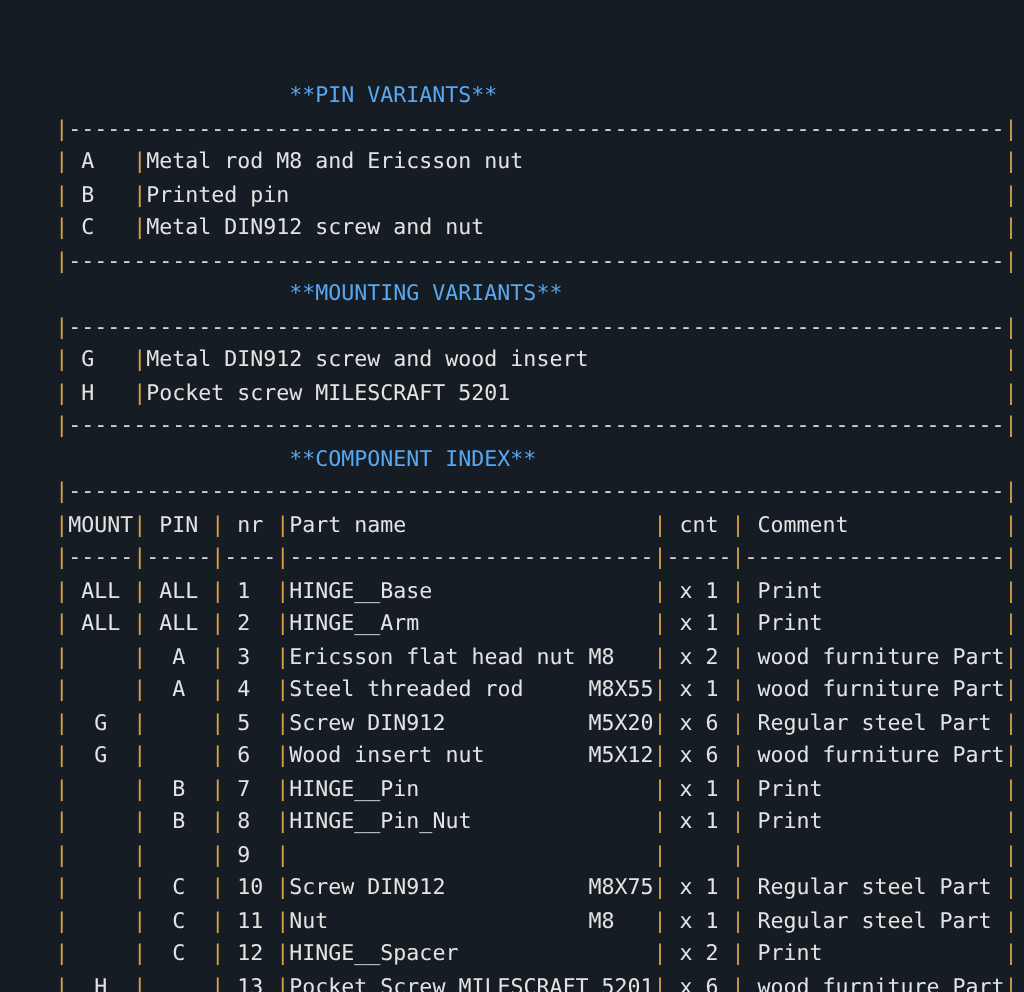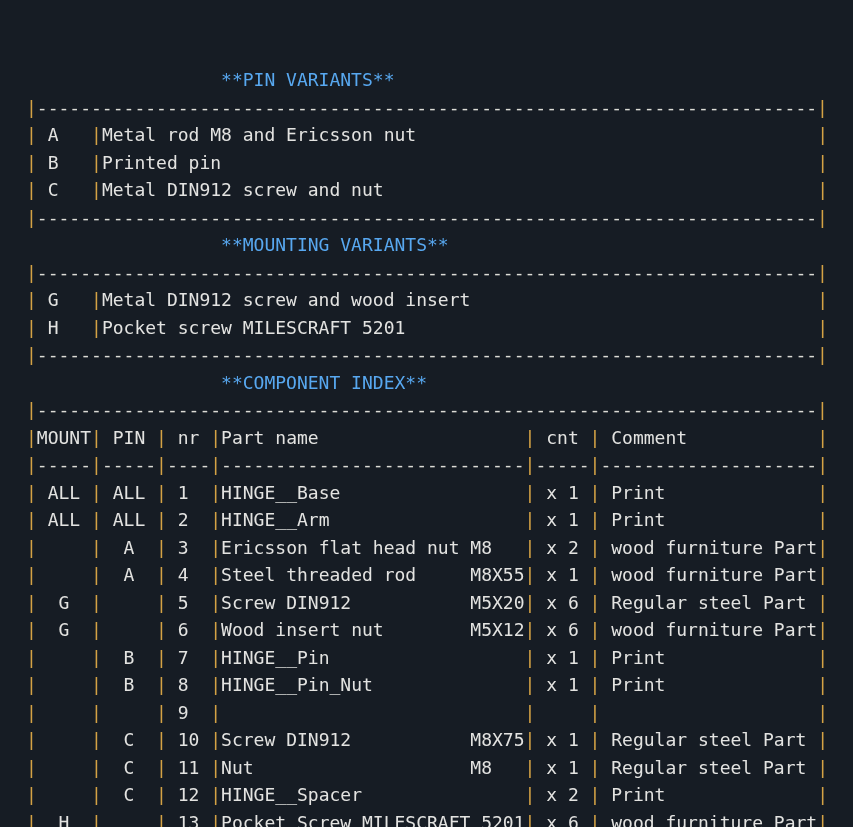--- a/index.html
+++ b/index.html
@@ -8,21 +8,21 @@
     background:#161c24;
   }
   .screen{
     font-family:"DejaVu Sans Mono","Liberation Mono",monospace;
     font-size:18px;
     line-height:27.5px;
     white-space:pre;
     padding:11px 0 0 26px;
     color:#e3e3e1;
   }
-  .line{height:27.5px;}
+  .line{height:27.5px;margin-left:20px;}
   .pipe{color:#d4a245;}
   .dash{color:#dcdcd6;}
   .txt{color:#e3e3e1;}
   .title{color:#58a8f0;}
 </style>
 </head>
 <body>
 
 <div class="screen">
   <div id="content"><div><div class="line"><span class="txt">                  </span><span class="title">**PIN VARIANTS**</span></div><div class="line"><span class="pipe">|</span><span class="dash">------------------------------------------------------------------------</span><span class="pipe">|</span></div><div class="line"><span class="pipe">|</span><span class="txt"> A   </span><span class="pipe">|</span><span class="txt">Metal rod M8 and Ericsson nut                                     </span><span class="pipe">|</span></div><div class="line"><span class="pipe">|</span><span class="txt"> B   </span><span class="pipe">|</span><span class="txt">Printed pin                                                       </span><span class="pipe">|</span></div><div class="line"><span class="pipe">|</span><span class="txt"> C   </span><span class="pipe">|</span><span class="txt">Metal DIN912 screw and nut                                        </span><span class="pipe">|</span></div><div class="line"><span class="pipe">|</span><span class="dash">------------------------------------------------------------------------</span><span class="pipe">|</span></div></div><div><div class="line"><span class="txt">                  </span><span class="title">**MOUNTING VARIANTS**</span></div><div class="line"><span class="pipe">|</span><span class="dash">------------------------------------------------------------------------</span><span class="pipe">|</span></div><div class="line"><span class="pipe">|</span><span class="txt"> G   </span><span class="pipe">|</span><span class="txt">Metal DIN912 screw and wood insert                                </span><span class="pipe">|</span></div><div class="line"><span class="pipe">|</span><span class="txt"> H   </span><span class="pipe">|</span><span class="txt">Pocket screw MILESCRAFT 5201                                      </span><span class="pipe">|</span></div><div class="line"><span class="pipe">|</span><span class="dash">------------------------------------------------------------------------</span><span class="pipe">|</span></div></div><div><div class="line"><span class="txt">                  </span><span class="title">**COMPONENT INDEX**</span></div><div class="line"><span class="pipe">|</span><span class="dash">------------------------------------------------------------------------</span><span class="pipe">|</span></div><div class="line"><span class="pipe">|</span><span class="txt">MOUNT</span><span class="pipe">|</span><span class="txt"> PIN </span><span class="pipe">|</span><span class="txt"> nr </span><span class="pipe">|</span><span class="txt">Part name                   </span><span class="pipe">|</span><span class="txt"> cnt </span><span class="pipe">|</span><span class="txt"> Comment            </span><span class="pipe">|</span></div><div class="line"><span class="pipe">|</span><span class="dash">-----</span><span class="pipe">|</span><span class="dash">-----</span><span class="pipe">|</span><span class="dash">----</span><span class="pipe">|</span><span class="dash">----------------------------</span><span class="pipe">|</span><span class="dash">-----</span><span class="pipe">|</span><span class="dash">--------------------</span><span class="pipe">|</span></div><div class="line"><span class="pipe">|</span><span class="txt"> ALL </span><span class="pipe">|</span><span class="txt"> ALL </span><span class="pipe">|</span><span class="txt"> 1  </span><span class="pipe">|</span><span class="txt">HINGE__Base                 </span><span class="pipe">|</span><span class="txt"> x 1 </span><span class="pipe">|</span><span class="txt"> Print              </span><span class="pipe">|</span></div><div class="line"><span class="pipe">|</span><span class="txt"> ALL </span><span class="pipe">|</span><span class="txt"> ALL </span><span class="pipe">|</span><span class="txt"> 2  </span><span class="pipe">|</span><span class="txt">HINGE__Arm                  </span><span class="pipe">|</span><span class="txt"> x 1 </span><span class="pipe">|</span><span class="txt"> Print              </span><span class="pipe">|</span></div><div class="line"><span class="pipe">|</span><span class="txt">     </span><span class="pipe">|</span><span class="txt">  A  </span><span class="pipe">|</span><span class="txt"> 3  </span><span class="pipe">|</span><span class="txt">Ericsson flat head nut M8   </span><span class="pipe">|</span><span class="txt"> x 2 </span><span class="pipe">|</span><span class="txt"> wood furniture Part</span><span class="pipe">|</span></div><div class="line"><span class="pipe">|</span><span class="txt">     </span><span class="pipe">|</span><span class="txt">  A  </span><span class="pipe">|</span><span class="txt"> 4  </span><span class="pipe">|</span><span class="txt">Steel threaded rod     M8X55</span><span class="pipe">|</span><span class="txt"> x 1 </span><span class="pipe">|</span><span class="txt"> wood furniture Part</span><span class="pipe">|</span></div><div class="line"><span class="pipe">|</span><span class="txt">  G  </span><span class="pipe">|</span><span class="txt">     </span><span class="pipe">|</span><span class="txt"> 5  </span><span class="pipe">|</span><span class="txt">Screw DIN912           M5X20</span><span class="pipe">|</span><span class="txt"> x 6 </span><span class="pipe">|</span><span class="txt"> Regular steel Part </span><span class="pipe">|</span></div><div class="line"><span class="pipe">|</span><span class="txt">  G  </span><span class="pipe">|</span><span class="txt">     </span><span class="pipe">|</span><span class="txt"> 6  </span><span class="pipe">|</span><span class="txt">Wood insert nut        M5X12</span><span class="pipe">|</span><span class="txt"> x 6 </span><span class="pipe">|</span><span class="txt"> wood furniture Part</span><span class="pipe">|</span></div><div class="line"><span class="pipe">|</span><span class="txt">     </span><span class="pipe">|</span><span class="txt">  B  </span><span class="pipe">|</span><span class="txt"> 7  </span><span class="pipe">|</span><span class="txt">HINGE__Pin                  </span><span class="pipe">|</span><span class="txt"> x 1 </span><span class="pipe">|</span><span class="txt"> Print              </span><span class="pipe">|</span></div><div class="line"><span class="pipe">|</span><span class="txt">     </span><span class="pipe">|</span><span class="txt">  B  </span><span class="pipe">|</span><span class="txt"> 8  </span><span class="pipe">|</span><span class="txt">HINGE__Pin_Nut              </span><span class="pipe">|</span><span class="txt"> x 1 </span><span class="pipe">|</span><span class="txt"> Print              </span><span class="pipe">|</span></div><div class="line"><span class="pipe">|</span><span class="txt">     </span><span class="pipe">|</span><span class="txt">     </span><span class="pipe">|</span><span class="txt"> 9  </span><span class="pipe">|</span><span class="txt">                            </span><span class="pipe">|</span><span class="txt">     </span><span class="pipe">|</span><span class="txt">                    </span><span class="pipe">|</span></div><div class="line"><span class="pipe">|</span><span class="txt">     </span><span class="pipe">|</span><span class="txt">  C  </span><span class="pipe">|</span><span class="txt"> 10 </span><span class="pipe">|</span><span class="txt">Screw DIN912           M8X75</span><span class="pipe">|</span><span class="txt"> x 1 </span><span class="pipe">|</span><span class="txt"> Regular steel Part </span><span class="pipe">|</span></div><div class="line"><span class="pipe">|</span><span class="txt">     </span><span class="pipe">|</span><span class="txt">  C  </span><span class="pipe">|</span><span class="txt"> 11 </span><span class="pipe">|</span><span class="txt">Nut                    M8   </span><span class="pipe">|</span><span class="txt"> x 1 </span><span class="pipe">|</span><span class="txt"> Regular steel Part </span><span class="pipe">|</span></div><div class="line"><span class="pipe">|</span><span class="txt">     </span><span class="pipe">|</span><span class="txt">  C  </span><span class="pipe">|</span><span class="txt"> 12 </span><span class="pipe">|</span><span class="txt">HINGE__Spacer               </span><span class="pipe">|</span><span class="txt"> x 2 </span><span class="pipe">|</span><span class="txt"> Print              </span><span class="pipe">|</span></div><div class="line"><span class="pipe">|</span><span class="txt">  H  </span><span class="pipe">|</span><span class="txt">     </span><span class="pipe">|</span><span class="txt"> 13 </span><span class="pipe">|</span><span class="txt">Pocket Screw MILESCRAFT 5201</span><span class="pipe">|</span><span class="txt"> x 6 </span><span class="pipe">|</span><span class="txt"> wood furniture Part</span><span class="pipe">|</span></div></div></div>

